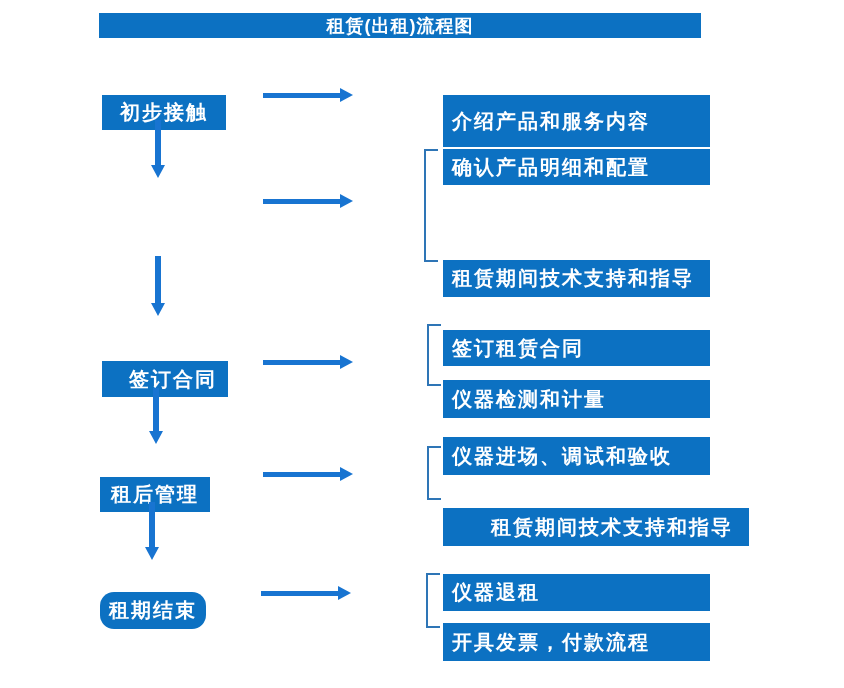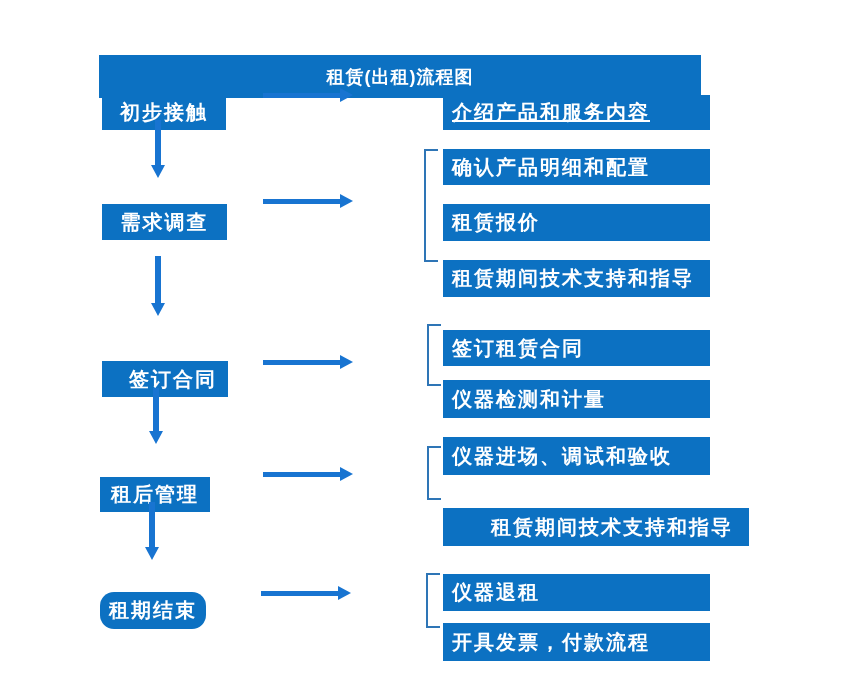--- a/index.html
+++ b/index.html
@@ -1,24 +1,24 @@
 <!DOCTYPE html>
 <html style="--box: #0C71C2; --arrow: #1874D1; --bracket: #2E75B6; --txt: #FFFFFF; --bg: #FFFFFF;"><head>
 <meta charset="utf-8">
 <style>
   html,body{margin:0;padding:0;background:#fff;}
   #canvas{
     position:relative;width:844px;height:688px;background:var(--bg,#ffffff);
     font-family:"Liberation Sans",sans-serif;overflow:hidden;
   }
   .title-bar{
-    position:absolute;left:99px;top:13px;width:602px;height:43px;
+    position:absolute;left:99px;top:13px;width:602px;height:25px;
     background:var(--box,#0C71C2);color:var(--txt,#ffffff);
     display:flex;align-items:center;justify-content:center;
-    font-size:18px;font-weight:bold;letter-spacing:1px;margin-top:42px;
+    font-size:18px;font-weight:bold;letter-spacing:1px;
   }
   .box{
     position:absolute;background:var(--box,#0C71C2);color:var(--txt,#ffffff);
     display:flex;align-items:center;font-weight:bold;font-size:20px;letter-spacing:2px;
     white-space:nowrap;
     margin-top:17px;
   }
   .box.center{justify-content:center;}
   .box.flush{justify-content:flex-start;padding-left:9px;}
   .h-arrow{position:absolute;width:90px;height:14px;}
@@ -36,28 +36,26 @@
   }
 </style>
 </head>
 <body>
 
 <div id="canvas">
 
   <div class="title-bar">租赁(出租)流程图</div>
 
   <div class="box center" style="left:102px;top:78px;width:124px;height:35px;">初步接触</div>
-  <div class="box center" style="left:102px;top:187px;width:125px;height:36px;">需求调查</div>
   <div class="box center" style="left:102px;top:344px;width:110px;height:36px;padding-left:16px;">签订合同</div>
   <div class="box center" style="left:100px;top:460px;width:110px;height:35px;">租后管理</div>
   <div class="box center" style="left:100px;top:575px;width:106px;height:37px;border-radius:14px;">租期结束</div>
 
-  <div class="box flush" style="left:443px;top:78px;width:258px;height:35px;text-decoration:underline;">介绍产品和服务内容</div>
+  <div class="box flush" style="left:443px;top:78px;width:258px;height:52px;">介绍产品和服务内容</div>
   <div class="box flush" style="left:443px;top:132px;width:258px;height:36px;">确认产品明细和配置</div>
-  <div class="box flush" style="left:443px;top:187px;width:258px;height:37px;">租赁报价</div>
   <div class="box flush" style="left:443px;top:243px;width:258px;height:37px;">租赁期间技术支持和指导</div>
   <div class="box flush" style="left:443px;top:313px;width:258px;height:36px;">签订租赁合同</div>
   <div class="box flush" style="left:443px;top:363px;width:258px;height:38px;">仪器检测和计量</div>
   <div class="box flush" style="left:443px;top:420px;width:258px;height:38px;">仪器进场、调试和验收</div>
   <div class="box flush" style="left:443px;top:491px;width:258px;height:38px;padding-left:48px;">租赁期间技术支持和指导</div>
   <div class="box flush" style="left:443px;top:557px;width:258px;height:37px;">仪器退租</div>
   <div class="box flush" style="left:443px;top:606px;width:258px;height:38px;">开具发票，付款流程</div>
 
   <div class="h-arrow" style="left:263px;top:88px;">
     <span class="shaft"></span>

